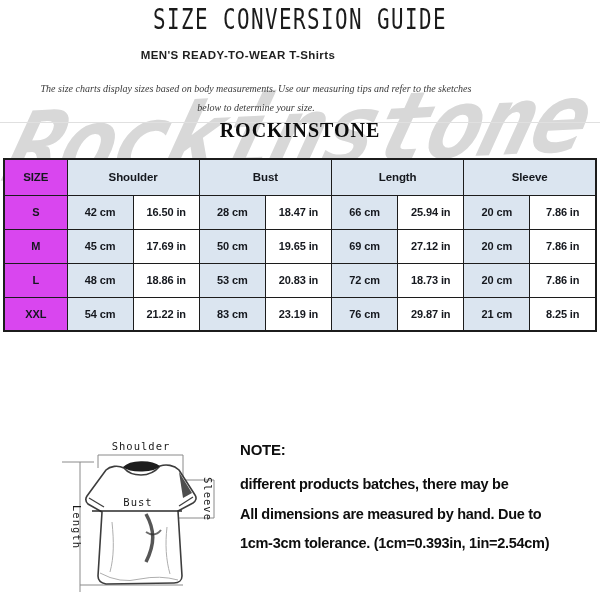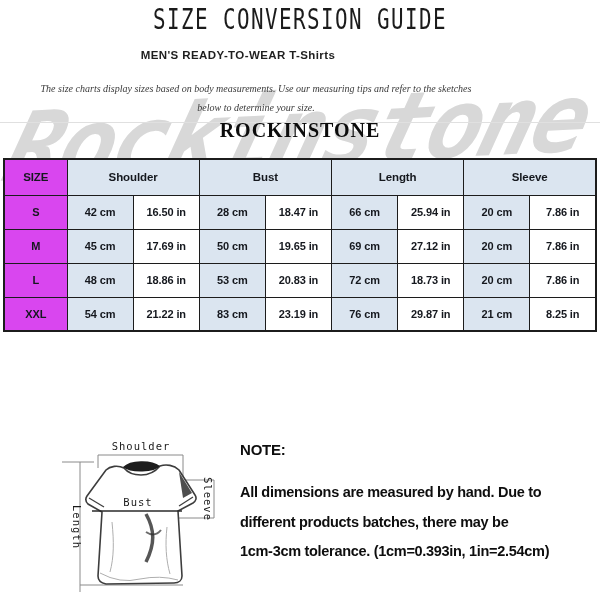--- a/index.html
+++ b/index.html
@@ -55,21 +55,21 @@
     color:var(--tabletext);background:#fff;
     height:34px;padding:0;
   }
   table.size thead tr:first-child th{height:36px;font-size:11.5px;}
   table.size .cm{background:var(--cell-blue);}
   table.size th.group{background:var(--cell-blue);}
   table.size th.corner,table.size .size-col{background:#d946ef;}
   
   .diagram{position:absolute;top:432px;left:42px;}
   .note{position:absolute;top:441px;left:240px;width:352px;color:#0e0e0e;}
-  .note-heading{font-size:15px;font-weight:bold;letter-spacing:-.2px;margin-bottom:20px;}
+  .note-heading{font-size:15px;font-weight:bold;letter-spacing:-.2px;margin-bottom:12px;}
   .note-line{font-size:14.5px;font-weight:bold;letter-spacing:-.3px;line-height:29.5px;white-space:nowrap;}
   svg text{font-family:"DejaVu Sans Mono",monospace;}
 </style>
 </head>
 <body>
 
 <div class="canvas">
 
   <svg class="watermark" viewBox="0 0 600 120" overflow="visible" aria-hidden="true">
     <g transform="rotate(-3 300 60) skewX(-18)">
@@ -193,18 +193,18 @@
     </g>
 
     <text x="99" y="18" text-anchor="middle" font-size="10.5" fill="#1a1a1a" letter-spacing="1">Shoulder</text>
     <text x="96" y="74" text-anchor="middle" font-size="10.5" fill="#1a1a1a" letter-spacing="1">Bust</text>
     <text x="31" y="95" text-anchor="middle" font-size="10.5" fill="#1a1a1a" letter-spacing="1" transform="rotate(90 31 95)">Length</text>
     <text x="162" y="67" text-anchor="middle" font-size="10.5" fill="#1a1a1a" letter-spacing="1" transform="rotate(90 162 67)">Sleeve</text>
   </svg>
 
   <div class="note">
     <div class="note-heading">NOTE:</div>
+    <div class="note-line">different products batches, there may be</div>
     <div class="note-line">All dimensions are measured by hand. Due to</div>
-    <div class="note-line">different products batches, there may be</div>
     <div class="note-line">1cm-3cm tolerance. (1cm=0.393in, 1in=2.54cm)</div>
   </div>
 
 </div>
 
 </body></html>

